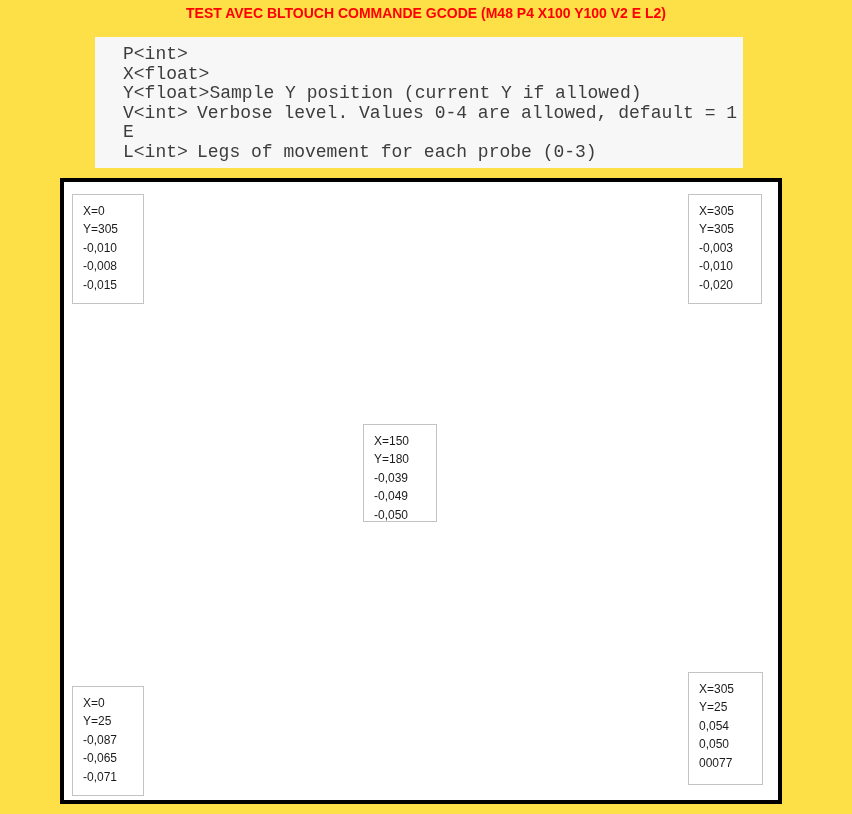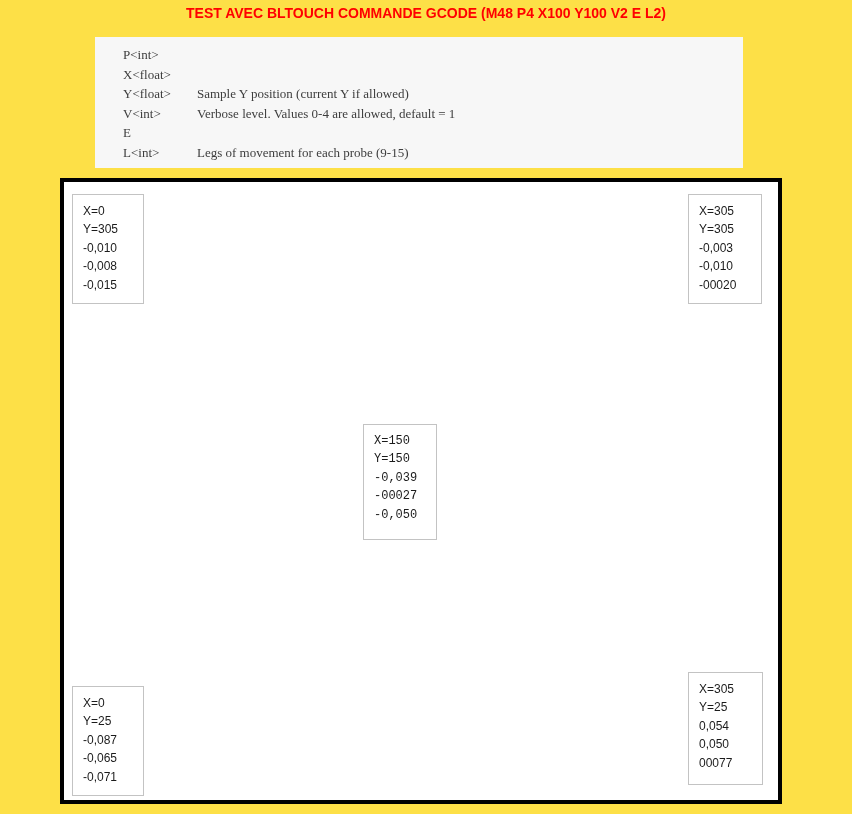--- a/index.html
+++ b/index.html
@@ -28,22 +28,22 @@
   }
   .info-panel {
     position: absolute;
     left: 95px;
     top: 37px;
     width: 648px;
     height: 131px;
     background: #f7f7f7;
     box-sizing: border-box;
     padding: 8px 0 0 28px;
-    font-family: Liberation Serif, serif;
-    font-size: 13px;
+    font-family: Liberation Mono, monospace;
+    font-size: 18px;
     line-height: 19.6px;
     color: #3d3d3d;
     white-space: nowrap;
   }
   .param-row {
     display: flex;
   }
   .param-name {
     flex: 0 0 74px;
   }
@@ -66,21 +66,21 @@
     background: #ffffff;
     border: 1px solid #c3c3c3;
     padding: 7px 20px 0 10px;
     font-size: 12px;
     line-height: 18.4px;
     color: #1b1b1b;
     white-space: nowrap;
   }
   .probe-box.top-left     { left: 8px;   top: 12px;  width: 72px; height: 110px; }
   .probe-box.top-right    { left: 624px; top: 12px;  width: 74px; height: 110px; }
-  .probe-box.center       { left: 299px; top: 242px; width: 74px; height: 116px; font-family: Liberation Mono, monospace; }
+  .probe-box.center       { left: 299px; top: 242px; width: 74px; height: 98px; }
   .probe-box.bottom-left  { left: 8px;   top: 504px; width: 72px; height: 110px; }
   .probe-box.bottom-right { left: 624px; top: 490px; width: 75px; height: 113px; }
 </style>
 </head>
 <body>
 
 <div class="page">
 
   <div class="title">TEST AVEC BLTOUCH COMMANDE GCODE (M48 P4 X100 Y100 V2 E L2)</div>
 
@@ -97,47 +97,47 @@
     </div>
     <div class="param-row">
       <span class="param-name">V&lt;int&gt;</span>
       <span class="param-desc">Verbose level. Values 0-4 are allowed, default = 1</span>
     </div>
     <div class="param-row">
       <span class="param-name">E</span>
     </div>
     <div class="param-row">
       <span class="param-name">L&lt;int&gt;</span>
-      <span class="param-desc">Legs of movement for each probe (9-15)</span>
+      <span class="param-desc">Legs of movement for each probe (0-3)</span>
     </div>
   </div>
 
   <div class="plot">
 
     <div class="probe-box top-left">
       <div>X=0</div>
       <div>Y=305</div>
       <div>-0,010</div>
       <div>-0,008</div>
       <div>-0,015</div>
     </div>
 
     <div class="probe-box top-right">
       <div>X=305</div>
       <div>Y=305</div>
       <div>-0,003</div>
       <div>-0,010</div>
-      <div>-00020</div>
+      <div>-0,020</div>
     </div>
 
     <div class="probe-box center">
       <div>X=150</div>
-      <div>Y=150</div>
+      <div>Y=180</div>
       <div>-0,039</div>
-      <div>-00027</div>
+      <div>-0,049</div>
       <div>-0,050</div>
     </div>
 
     <div class="probe-box bottom-left">
       <div>X=0</div>
       <div>Y=25</div>
       <div>-0,087</div>
       <div>-0,065</div>
       <div>-0,071</div>
     </div>

